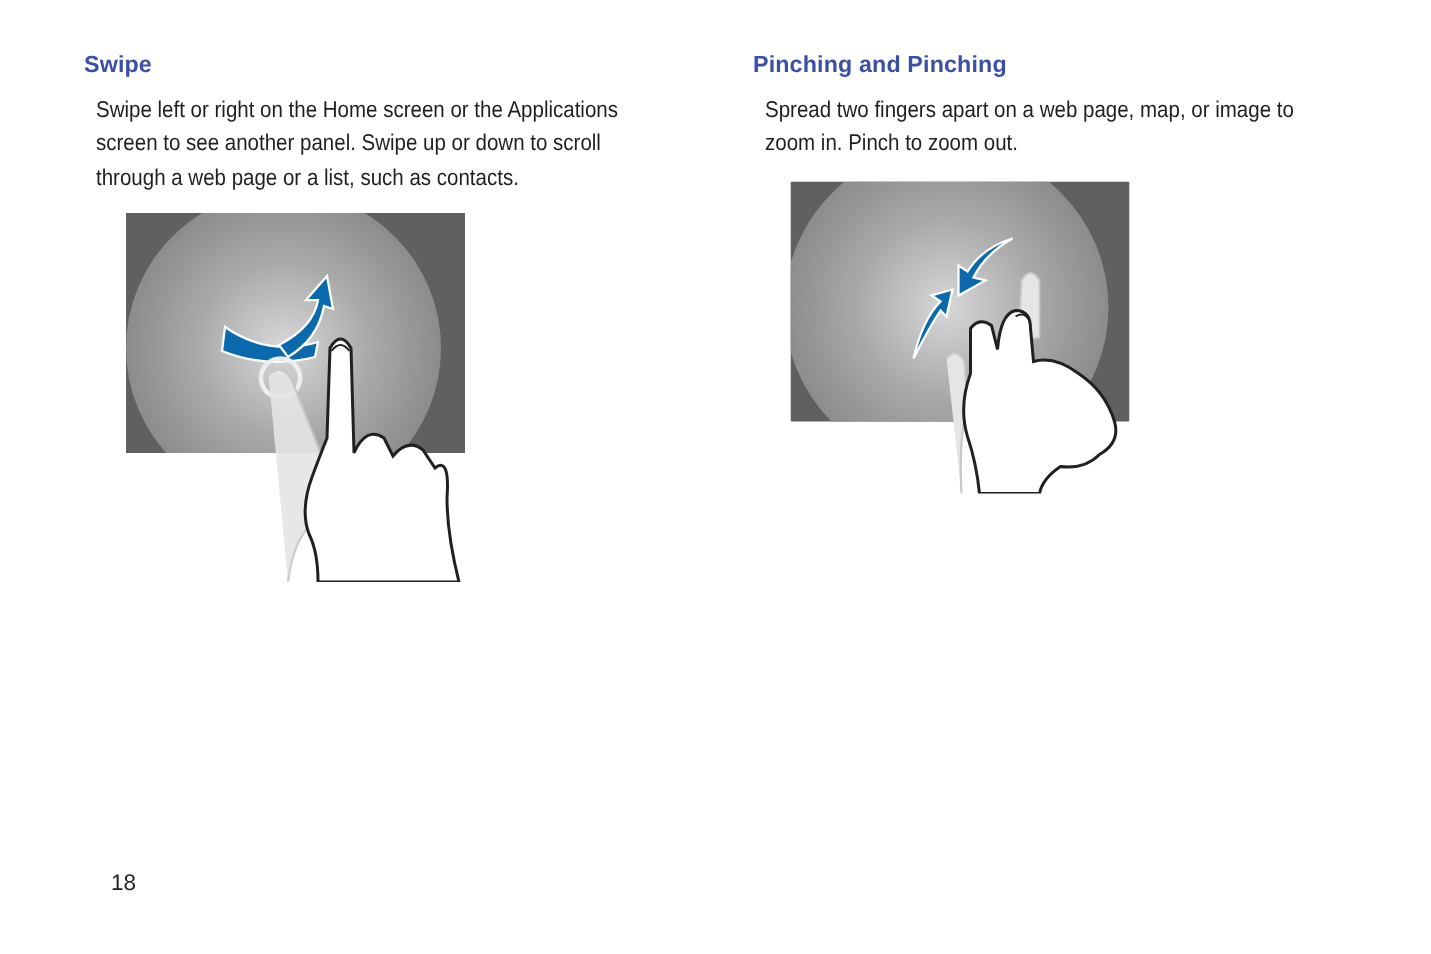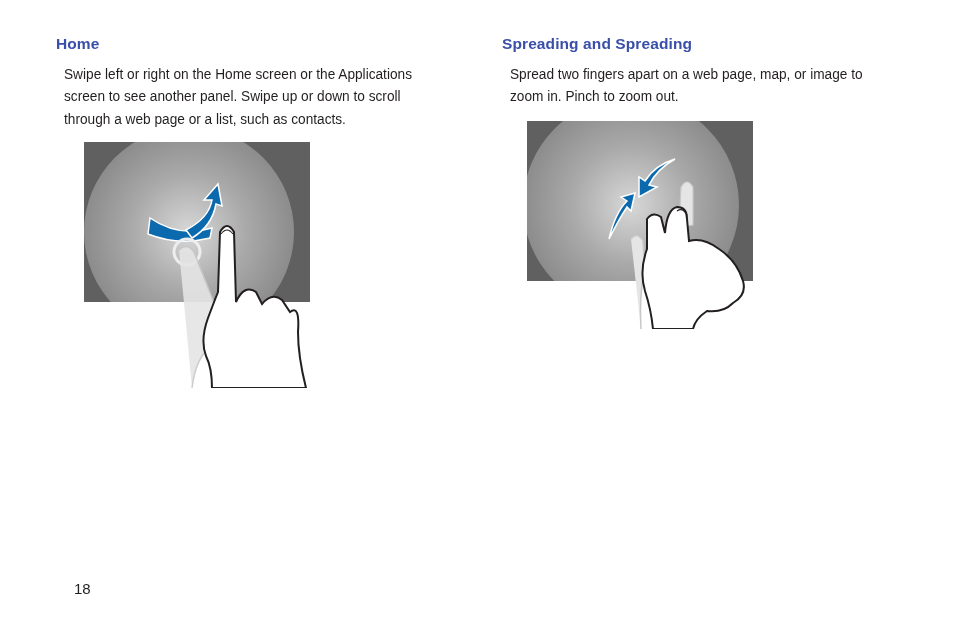--- a/index.html
+++ b/index.html
@@ -7,21 +7,21 @@
          font-family:"Liberation Sans", sans-serif; color:#231f20; }
   .heading { position:absolute; font-weight:bold; font-size:15.5px; color:#3a4fa8; letter-spacing:0.1px; }
   .body-text { position:absolute; font-size:15.2px; line-height:22.3px; color:#231f20;
                transform:scaleX(0.9); transform-origin:left top; white-space:nowrap; }
   .figure { position:absolute; }
   .page-number { position:absolute; font-size:15px; color:#231f20; }
 </style>
 </head>
 <body>
 
-<div class="heading" style="left:56px; top:35px;">Home</div>
+<div class="heading" style="left:56px; top:35px;">Swipe</div>
 <div class="body-text" style="left:64px; top:63px;">
   <div>Swipe left or right on the Home screen or the Applications</div>
   <div>screen to see another panel. Swipe up or down to scroll</div>
   <div>through a web page or a list, such as contacts.</div>
 </div>
 
 <div class="figure" style="left:84px; top:142px; width:232px; height:246px;">
   <svg width="232" height="246" viewBox="0 0 232 246">
     <defs>
       <radialGradient id="g1" cx="50%" cy="50%" r="50%">
@@ -42,21 +42,21 @@
     <path d="M102 88 Q125 76 128 58 L120 58 L134 42 L138 64 L132 62 Q128 84 108 96 Z" fill="#0b6aad" stroke="#ffffff" stroke-width="1.5"></path>
 
     <circle cx="103" cy="110" r="13" fill="none" stroke="#eeeeee" stroke-width="3"></circle>
     <path d="M95 108 Q103 100 110 110 L140 186 L128 204 Q112 214 108 246" fill="#e5e5e5" stroke="#c8c8c8" stroke-width="1.5" opacity="0.9"></path>
 
     <path d="M136 90 Q143 78 150 90 L152 160 Q160 142 172 150 L178 162 Q188 150 198 158 L206 170 Q216 162 214 190 Q214 214 222 246 L128 246 Q128 226 122 214 Q116 198 124 176 Q130 160 134 150 Z" fill="#ffffff" stroke="#231f20" stroke-width="2"></path>
     <path d="M137 92 Q143 84 149 92" fill="none" stroke="#231f20" stroke-width="1.2"></path>
   </svg>
 </div>
 
-<div class="heading" style="left:502px; top:35px;">Spreading and Spreading</div>
+<div class="heading" style="left:502px; top:35px;">Pinching and Pinching</div>
 <div class="body-text" style="left:510px; top:63px;">
   <div>Spread two fingers apart on a web page, map, or image to</div>
   <div>zoom in. Pinch to zoom out.</div>
 </div>
 
 <div class="figure" style="left:527px; top:121px; width:226px; height:208px;">
   <svg width="226" height="208" viewBox="0 0 226 208">
     <defs>
       <radialGradient id="g2" cx="50%" cy="50%" r="50%">
         <stop offset="0%" stop-color="#d8d8d8"></stop>

